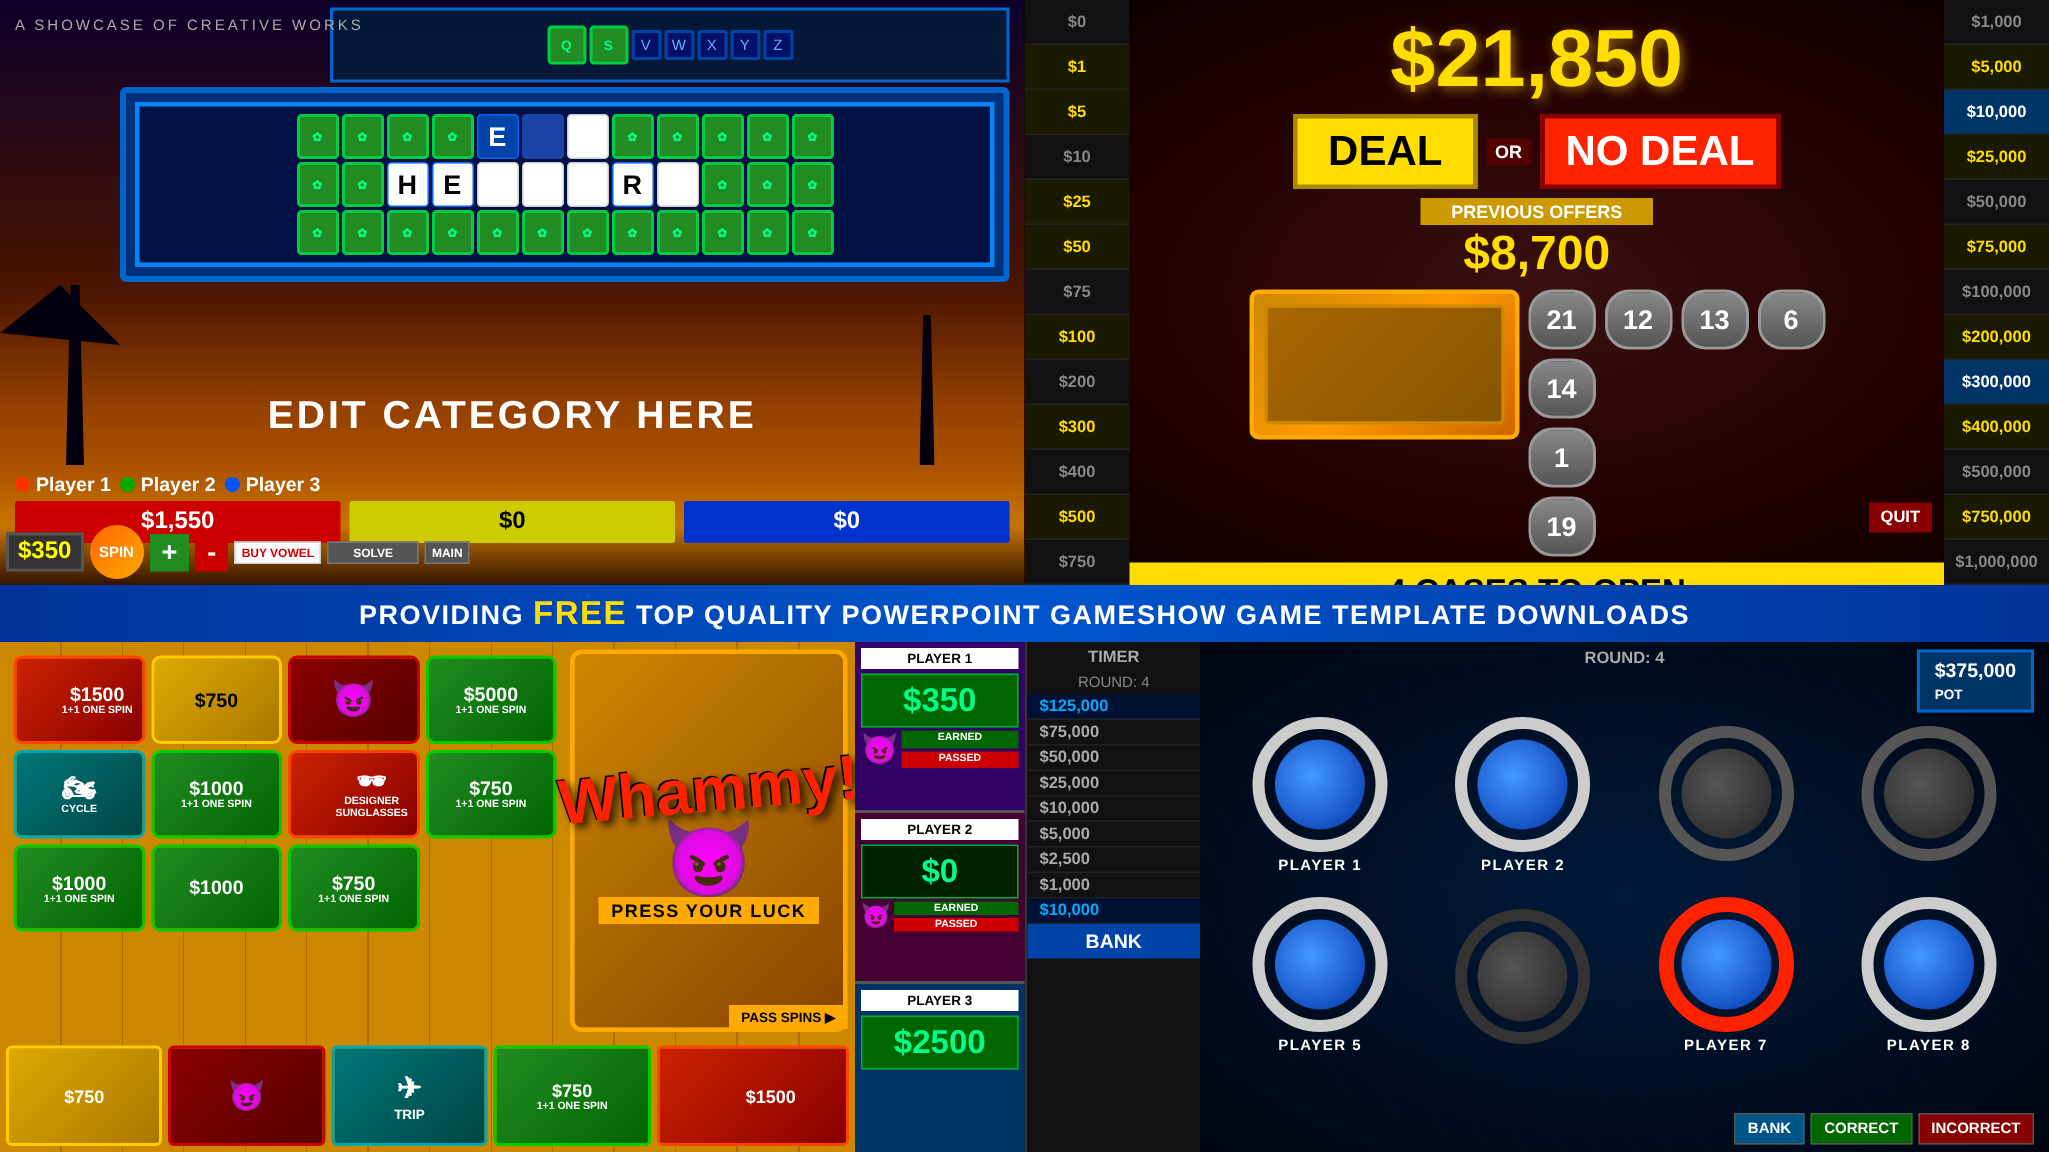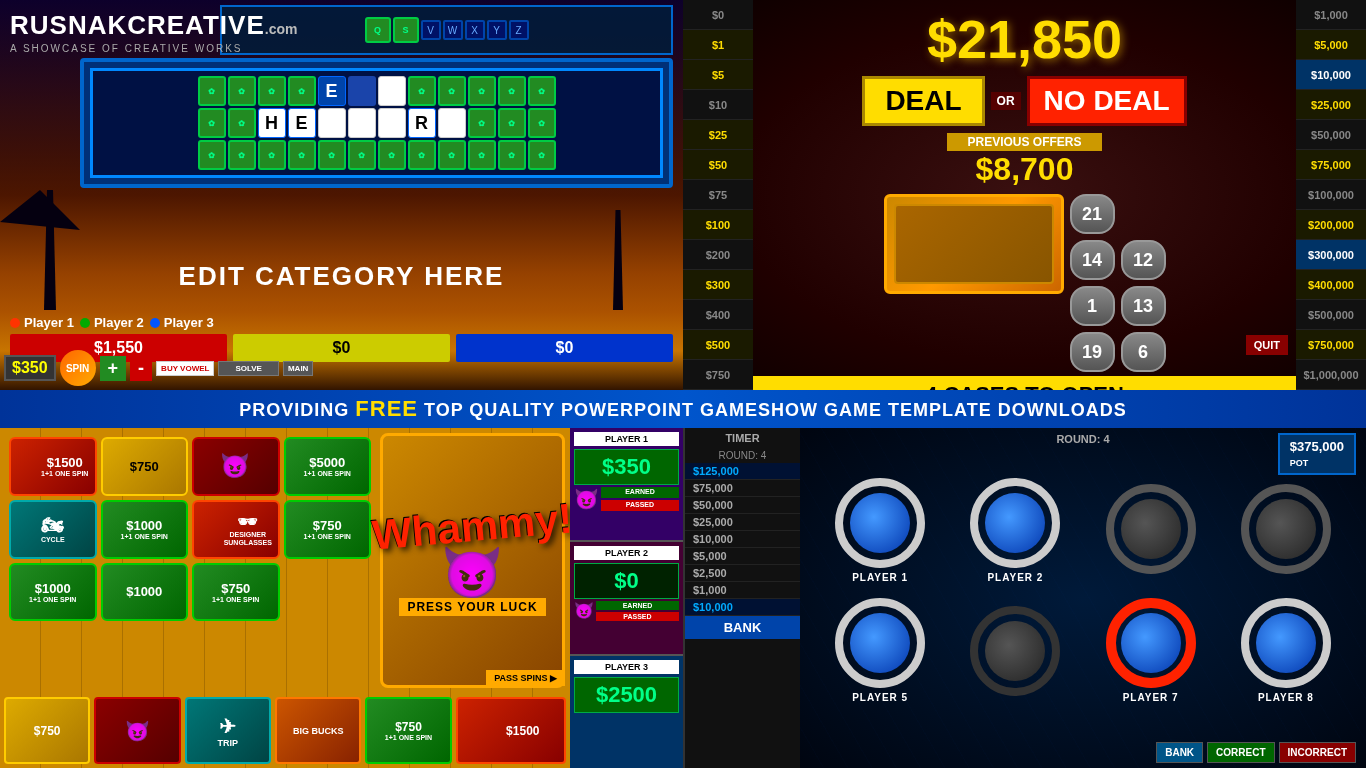--- a/index.html
+++ b/index.html
@@ -278,23 +278,20 @@
   <div id="wof-panel">
     <div id="wof-bg"></div>
 
     <div style="position:absolute;inset:0;background:linear-gradient(180deg, #0d0030 0%, #4a1500 50%, #cc6600 80%, #ff9900 90%, #331100 100%);opacity:0.7;"></div>
 
     <div style="position:absolute;bottom:80px;left:20px;width:60px;height:120px;background:#050010;clip-path:polygon(45% 0%,55% 0%,60% 100%,40% 100%);"></div>
     <div style="position:absolute;bottom:160px;left:0px;width:80px;height:40px;background:#050010;clip-path:polygon(50% 0%,100% 100%,0% 80%);"></div>
     <div style="position:absolute;bottom:80px;right:40px;width:50px;height:100px;background:#050010;clip-path:polygon(45% 0%,55% 0%,60% 100%,40% 100%);"></div>
 
     <div id="logo-area">
-      <div>
-        <span style="font-size:26px;font-weight:900;color:#fff;font-family:Impact,sans-serif;letter-spacing:1px;">RUSNAKCREATIVE</span><span style="font-size:14px;color:#bbb;font-weight:bold;">.com</span>
-      </div>
       <div style="font-size:10px;color:#aaa;letter-spacing:2px;margin-top:2px;">A SHOWCASE OF CREATIVE WORKS</div>
     </div>
 
     <div style="position:absolute;top:5px;left:220px;right:10px;height:50px;background:rgba(0,30,60,0.8);border:2px solid #0066cc;display:flex;align-items:center;justify-content:center;gap:2px;flex-wrap:wrap;padding:4px;">
 
       <div class="used-letter-cell">Q</div>
       <div class="used-letter-cell">S</div>
       <div style="width:20px;height:20px;background:#001166;border:2px solid #0044aa;border-radius:2px;display:flex;align-items:center;justify-content:center;font-size:10px;color:#66aaff;">V</div>
       <div style="width:20px;height:20px;background:#001166;border:2px solid #0044aa;border-radius:2px;display:flex;align-items:center;justify-content:center;font-size:10px;color:#66aaff;">W</div>
       <div style="width:20px;height:20px;background:#001166;border:2px solid #0044aa;border-radius:2px;display:flex;align-items:center;justify-content:center;font-size:10px;color:#66aaff;">X</div>
@@ -440,21 +437,21 @@
 
         <div style="width:180px;height:100px;background:linear-gradient(135deg,#cc8800,#ff9900,#cc6600);border:3px solid #ffaa00;border-radius:6px;display:flex;align-items:center;justify-content:center;">
           <div style="width:160px;height:80px;background:linear-gradient(135deg,#aa6600,#885500);border:2px solid #cc8800;border-radius:4px;"></div>
         </div>
         <div style="display:flex;flex-direction:column;gap:6px;">
           <div class="case-btn">21</div>
           <div class="case-btn">14</div>
           <div class="case-btn">1</div>
           <div class="case-btn">19</div>
         </div>
-        <div style="display:flex;flex-direction:column;gap:6px;justify-content:flex-end;">
+        <div style="display:flex;gap:6px;justify-content:flex-end;">
           <div class="case-btn">12</div>
           <div class="case-btn">13</div>
           <div class="case-btn">6</div>
         </div>
       </div>
 
       <div style="text-align:center;font-size:22px;font-weight:900;background:#ffdd00;color:#000;padding:6px;font-family:'Arial Black',Impact,sans-serif;margin:0 0 5px;">4 CASES TO OPEN</div>
     </div>
 
     <div style="position:absolute;bottom:35px;right:78px;background:#880000;color:#fff;font-size:11px;font-weight:900;padding:4px 8px;cursor:pointer;">QUIT</div>
@@ -530,23 +527,20 @@
     <div id="pyl-bottom">
       <div class="pyl-square-sm sq-yellow">
         <div style="font-size:12px;font-weight:900;">$750</div>
       </div>
       <div class="pyl-square-sm sq-maroon">
         <div style="font-size:20px;">😈</div>
       </div>
       <div class="pyl-square-sm sq-teal">
         <div style="font-size:20px;">✈</div>
         <div style="font-size:9px;font-weight:900;">TRIP</div>
-      </div>
-      <div class="pyl-square-sm sq-orange">
-        <div style="font-size:9px;font-weight:900;">BIG BUCKS</div>
       </div>
       <div class="pyl-square-sm sq-green">
         <div style="font-size:12px;font-weight:900;">$750</div>
         <div style="font-size:7px;">1+1 ONE SPIN</div>
       </div>
       <div class="pyl-square-sm sq-red">
         <div style="font-size:12px;font-weight:900;">$1500</div>
       </div>
     </div>
   </div>

